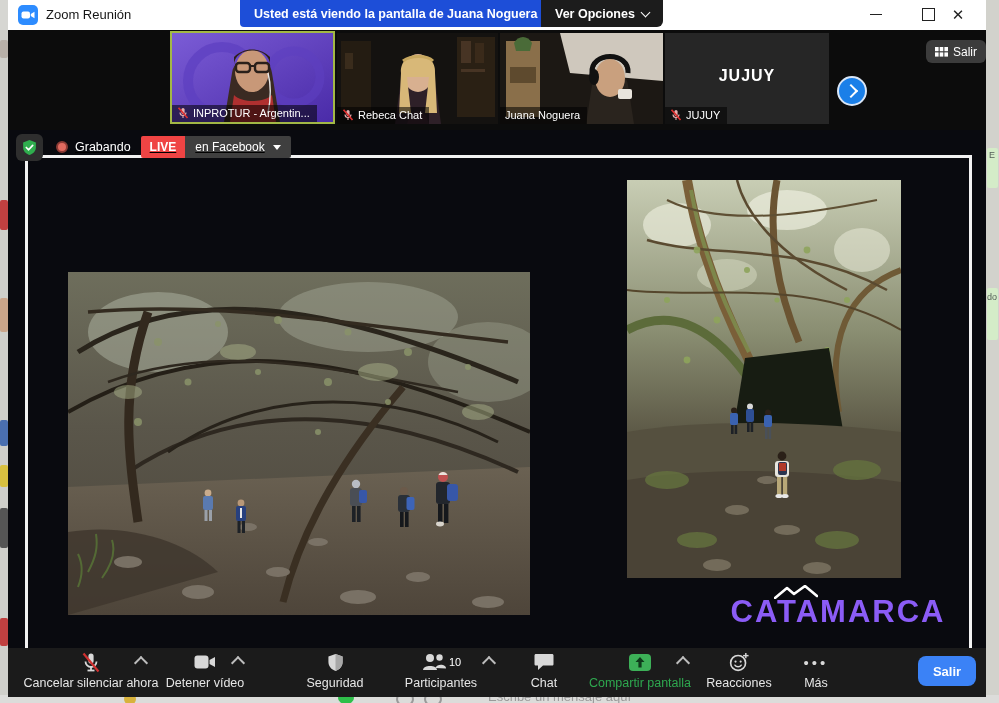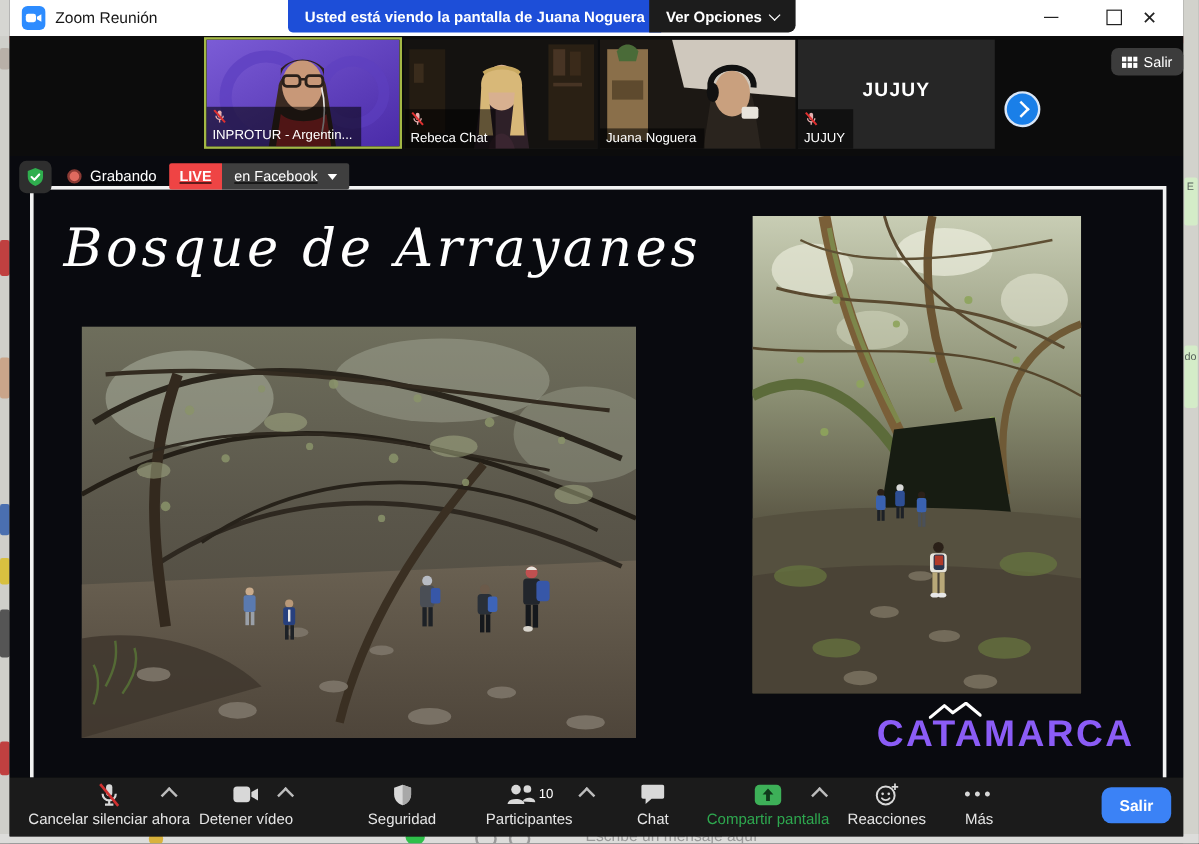--- a/index.html
+++ b/index.html
@@ -30,23 +30,23 @@
   .chev-down{width:6px;height:6px;border-right:1.6px solid #fff;border-bottom:1.6px solid #fff;
      transform:rotate(45deg);margin-top:-3px;}
   .winbtn{top:0;width:44px;height:29px;display:flex;align-items:center;justify-content:center;color:#222;}
   #btn-min{left:846px;} #btn-max{left:898px;} #btn-close{left:928px;font-size:15px;}
   .min-glyph{width:12px;height:0;border-top:1.6px solid #222;}
   .max-glyph{width:11px;height:11px;border:1.4px solid #222;}
 
   
   #video-strip{left:0;top:30px;width:978px;height:100px;background:#0c0c0c;}
   .tile{top:3px;height:91px;overflow:hidden;background:#191919;}
-  .tile-label{position:absolute;left:0;bottom:0;display:flex;align-items:flex-start;gap:4px;
+  .tile-label{position:absolute;left:0;bottom:0;display:flex;align-items:flex-end;gap:4px;
      background:rgba(0,0,0,.55);color:#fff;font-size:11px;padding:2px 7px 3px 5px;max-width:96%;
-     white-space:nowrap;overflow:hidden;flex-direction:column;}
+     white-space:nowrap;overflow:hidden;}
   #tile-0{left:162px;width:165px;border:2px solid #a3b845;top:1px;height:93px;box-sizing:border-box;}
   #tile-1{left:329px;width:161px;}
   #tile-2{left:492px;width:163px;}
   #tile-3{left:657px;width:164px;background:#262626;}
   .jujuy-center{position:absolute;left:0;top:34px;width:100%;text-align:center;color:#fff;
      font-weight:bold;font-size:16px;letter-spacing:1px;}
   #next-page-btn{left:829px;top:46px;width:30px;height:30px;border-radius:50%;background:#1a7fe8;
      border:2px solid #d9e6f7;box-sizing:border-box;cursor:pointer;display:flex;align-items:center;justify-content:center;}
   .chev-right{width:8px;height:8px;border-top:2.6px solid #fff;border-right:2.6px solid #fff;
      transform:rotate(45deg);margin-left:-3px;}
@@ -250,21 +250,20 @@
           <rect x="4.7" y="5.4" width="3.6" height="4.2" fill="#fff"></rect>
             <rect x="9.4" y="5.4" width="3.6" height="4.2" fill="#fff"></rect>
         </svg>
         <span>Salir</span>
       </div>
     </div>
 
     <div class="abs" id="share-area">
       <div id="slide-frame"></div>
 
-      <div id="slide-title">Bosque de Arrayanes</div>
 
       <svg id="photo-left" viewBox="0 0 462 343">
         <defs>
           <linearGradient id="lpBase" x1="0" y1="0" x2="0" y2="1">
             <stop offset="0" stop-color="#6e6e5c"></stop>
               <stop offset=".45" stop-color="#5a564a"></stop>
               <stop offset="1" stop-color="#4b443a"></stop>
           </linearGradient>
           <linearGradient id="lpGround" x1="0" y1="0" x2="0" y2="1">
             <stop offset="0" stop-color="#6a6152"></stop>

